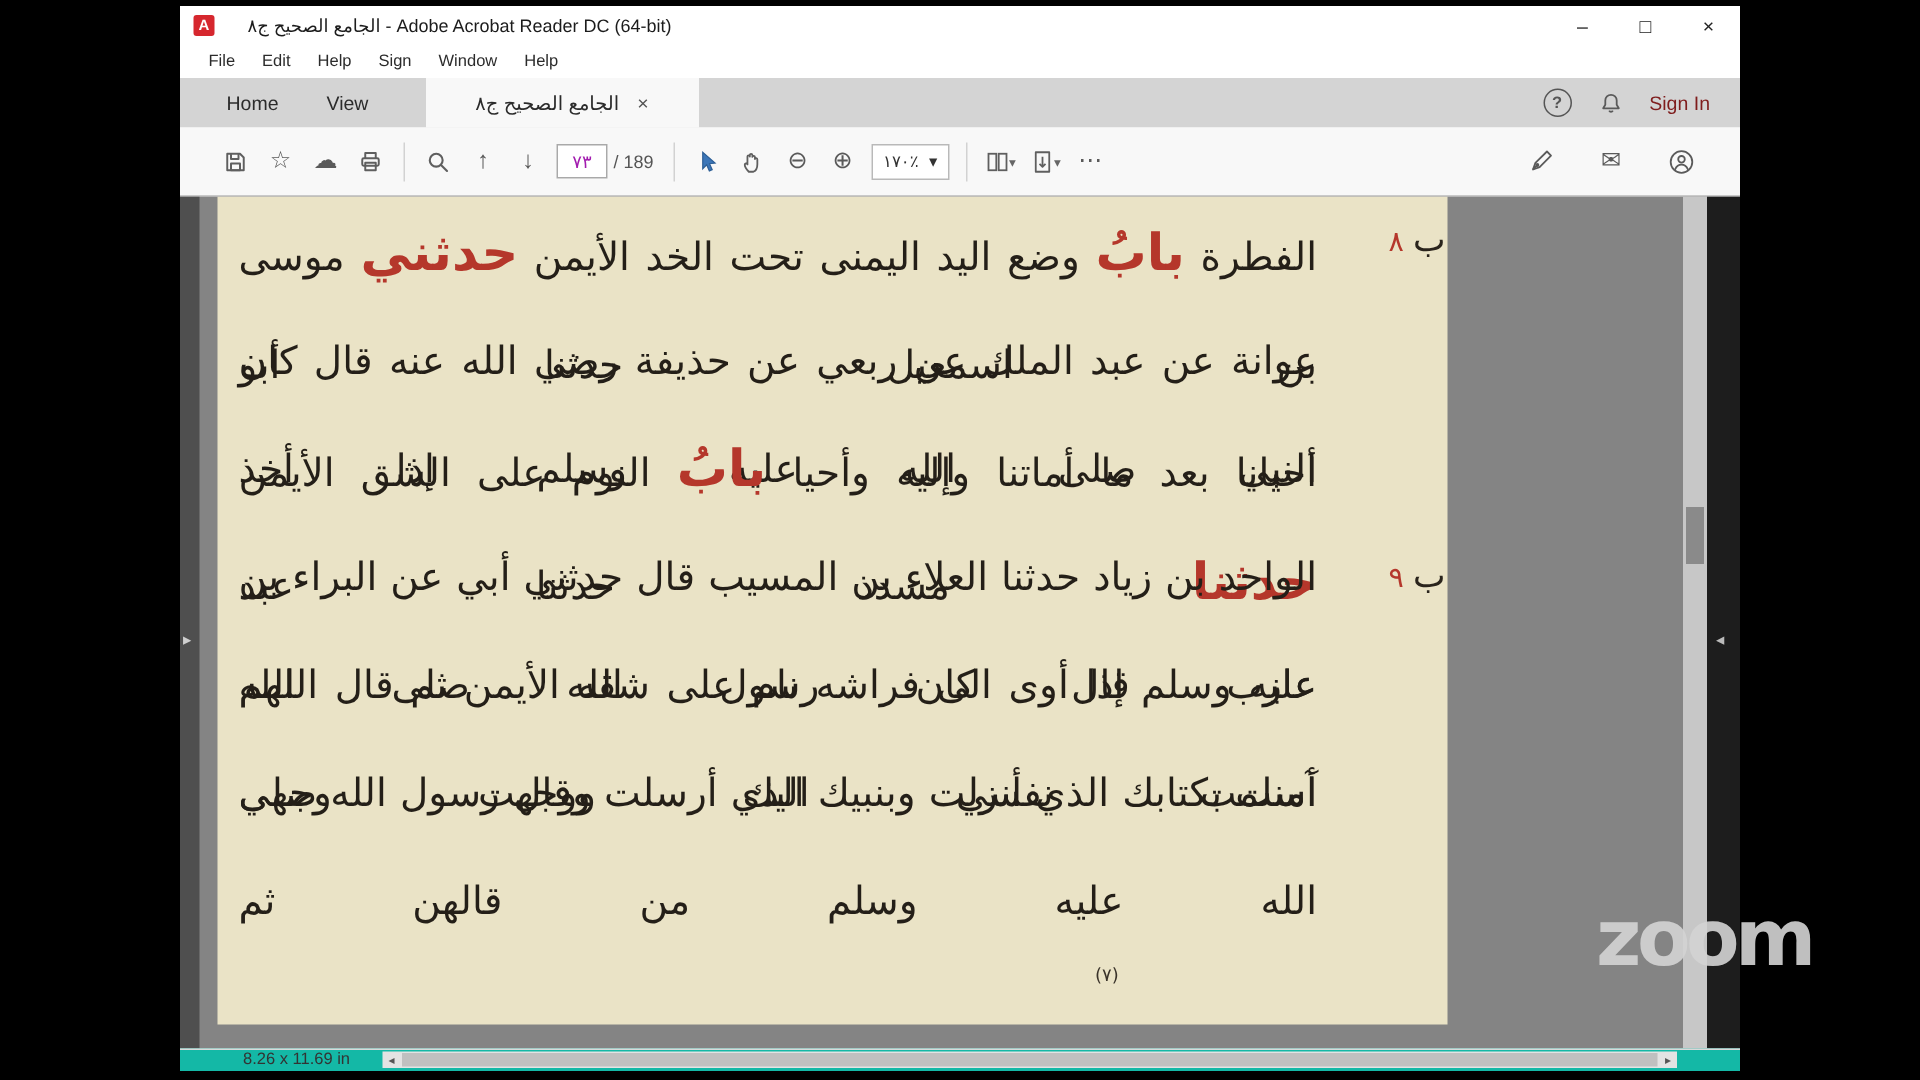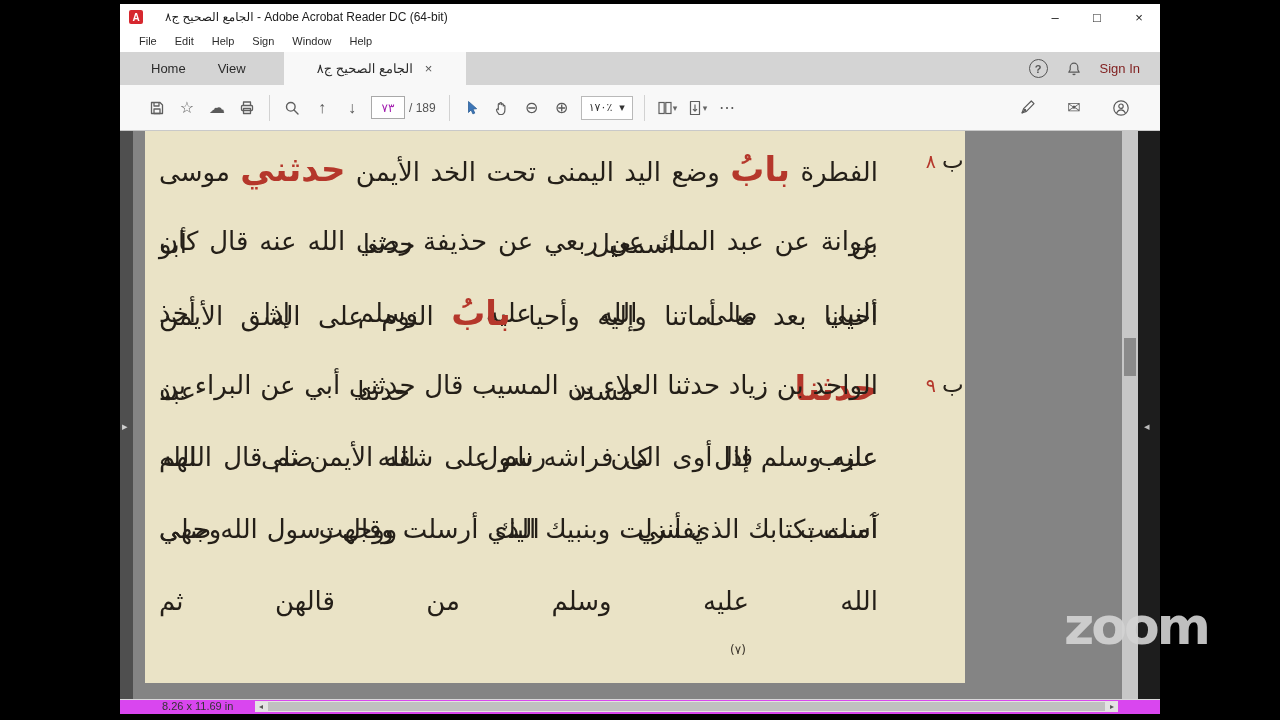--- a/index.html
+++ b/index.html
@@ -65,21 +65,21 @@
   .mn-word{font-size:23px;color:#2a241c;}
   .mn-num{font-size:19px;color:#b5372b;}
   .footnote{position:absolute;left:585px;top:512px;font-size:12px;color:#3a332a;
             font-family:"DejaVu Sans",sans-serif;}
   .vscroll{position:absolute;right:22px;top:0;bottom:0;width:16px;background:#c7c7c7;}
   .vthumb{position:absolute;left:2px;right:2px;top:207px;height:38px;background:#8a8a8a;}
   .tools-strip{position:absolute;right:0;top:0;bottom:0;width:22px;background:#1d1d1d;}
   .tools-strip .chev{position:absolute;top:289px;left:6px;color:#bbb;font-size:11px;}
 
   
-  .statusbar{height:14px;background:#d946ef;border-top:1px solid #d9d9d9;position:relative;flex:0 0 auto;}
+  .statusbar{height:14px;background:#14b8a6;border-top:1px solid #d9d9d9;position:relative;flex:0 0 auto;}
   .pagesize{position:absolute;left:42px;top:0;font-size:11px;color:#333;line-height:13px;}
   .hscroll{position:absolute;left:135px;right:42px;top:1px;height:11px;background:#e3e3e3;
            display:flex;align-items:center;}
   .harrow{width:12px;text-align:center;font-size:8px;color:#555;flex:0 0 auto;line-height:11px;}
   .hthumb{flex:1 1 auto;height:9px;background:#c0c0c0;margin:0 1px;}
 
   
   .zoom-mark{position:absolute;left:1022px;top:600px;font-family:"DejaVu Sans",sans-serif;
              font-weight:bold;font-size:52px;color:#d4d4d4;opacity:.9;letter-spacing:-3px;
              z-index:40;line-height:1;margin-left:42px;}

